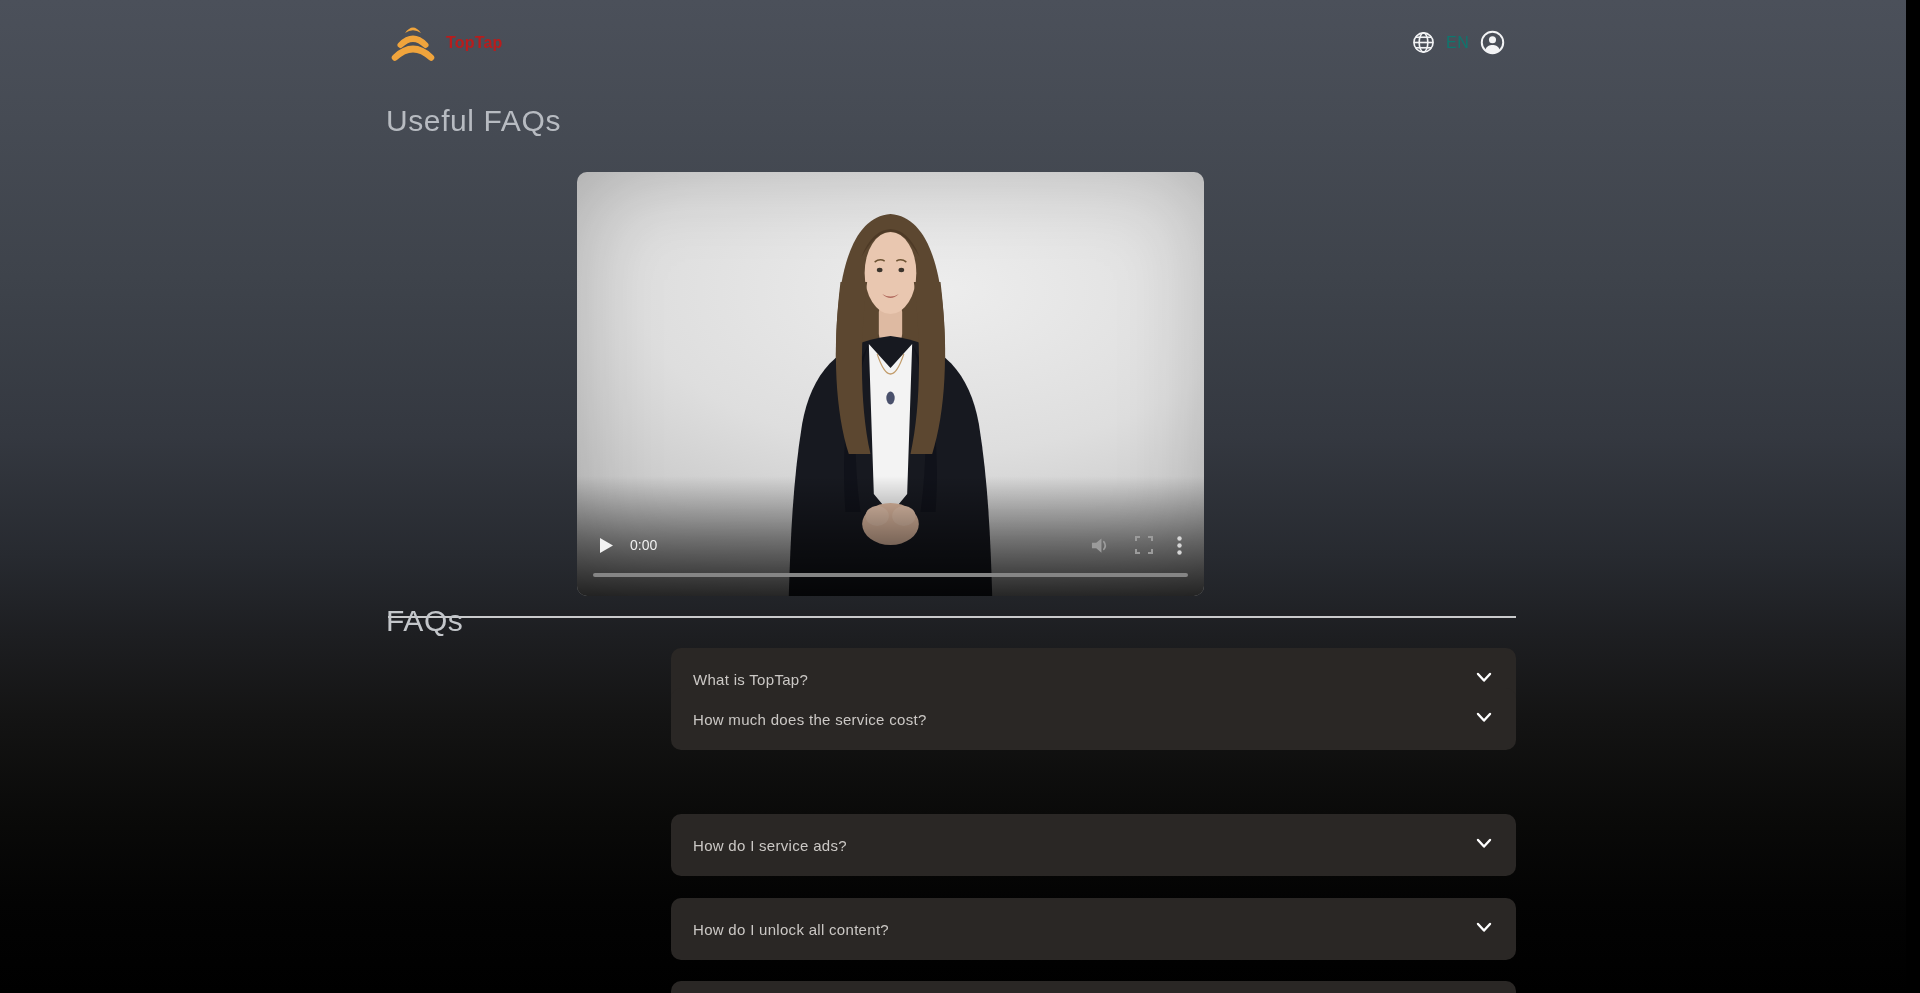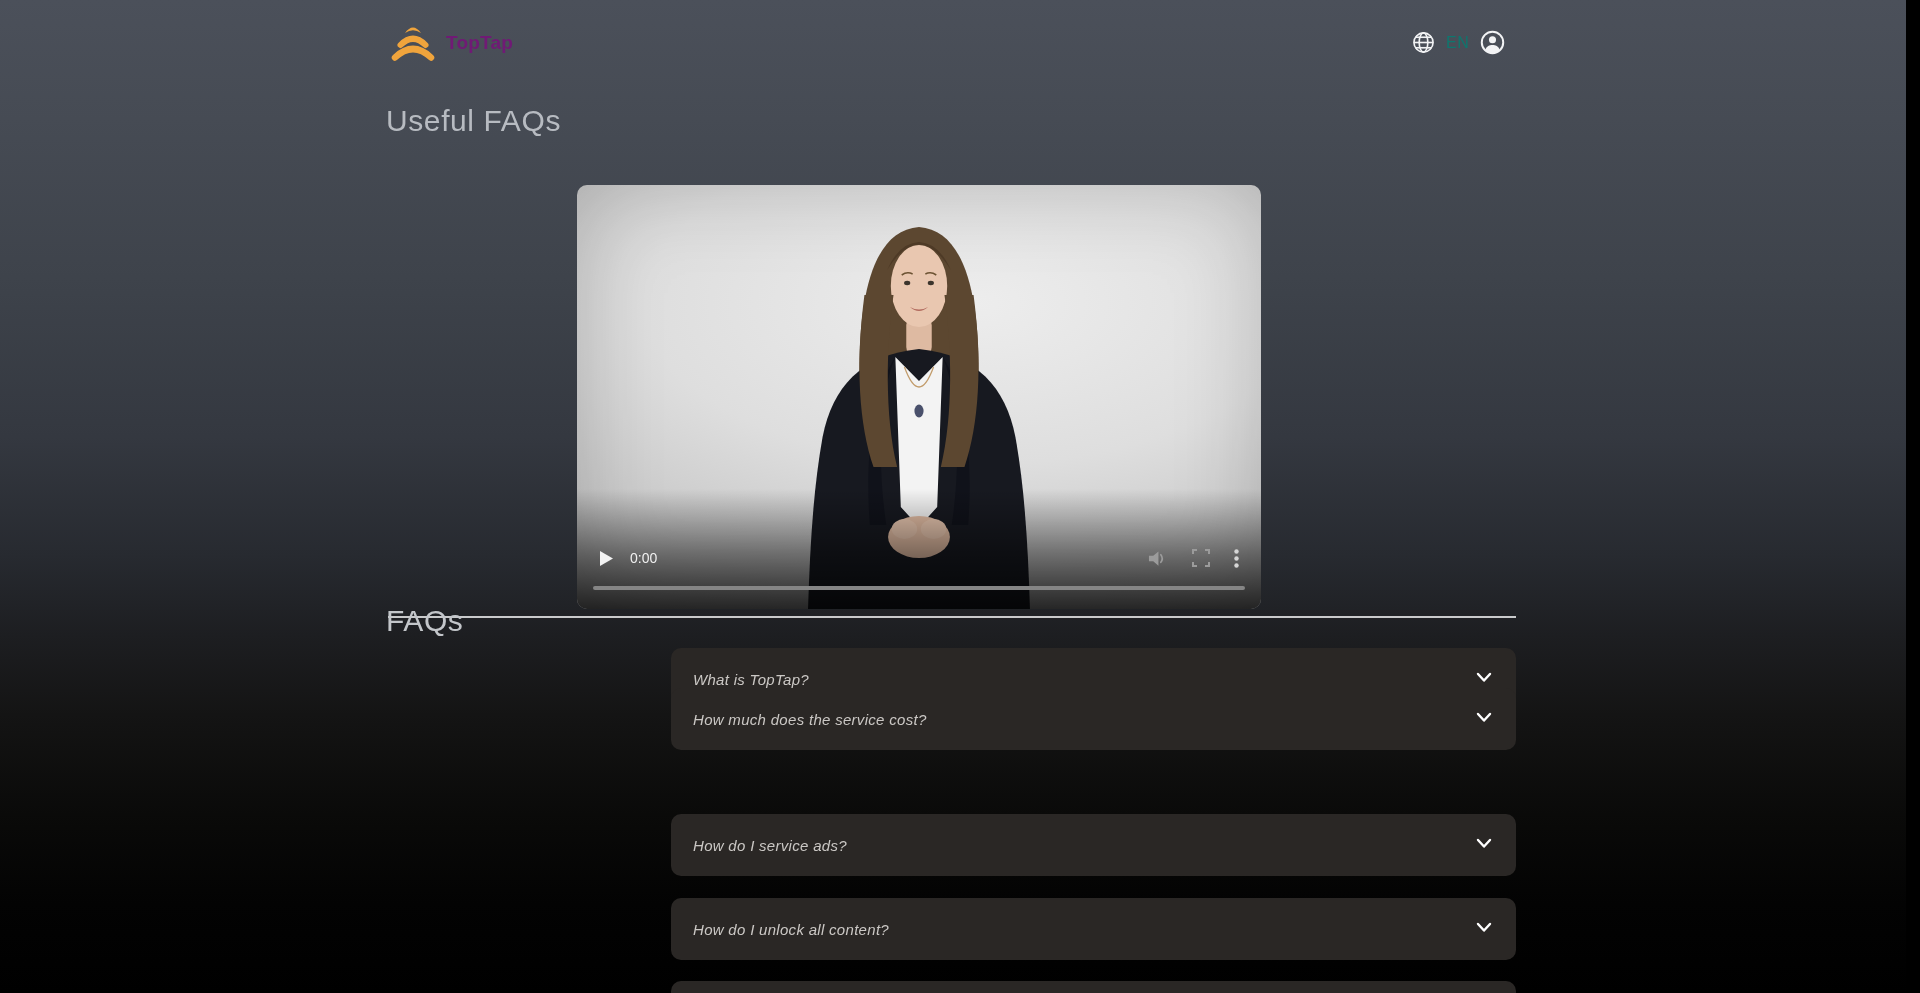--- a/index.html
+++ b/index.html
@@ -12,36 +12,36 @@
       #030303 91%, #000 100%);
     position:relative;
   }
 
   
   .scroll-strip { position:absolute; top:0; right:0; width:14px; height:100%; background:#000; }
 
   
   .header { position:absolute; top:0; left:0; width:1920px; height:72px; }
   .logo-wrap { position:absolute; left:388px; top:20px; display:flex; align-items:center; gap:8px; cursor:pointer; }
-  .brand { color:#701a75; font-size:19px; font-weight:700; letter-spacing:.2px; }
+  .brand { color:#b91c1c; font-size:16px; font-weight:700; letter-spacing:.2px; }
   .header-right { position:absolute; left:1412px; top:30px; display:flex; align-items:center; gap:11px; }
   .lang-label { color:#0f766e; font-size:16px; letter-spacing:.5px; }
   .icon-btn { display:flex; align-items:center; justify-content:center; cursor:pointer; }
 
   
   .section-title {
     position:absolute; color:#b7bbc1; font-size:30px; font-weight:300;
     letter-spacing:.6px;
   }
   .title-useful { left:386px; top:104px; }
   .title-faqs { left:386px; top:604px; color:#c3c6ca; }
 
   
   .video-player {
-    position:absolute; left:577px; top:185px; width:684px; height:424px;
+    position:absolute; left:577px; top:172px; width:627px; height:424px;
     border-radius:10px; overflow:hidden; cursor:pointer;
     background:radial-gradient(120% 95% at 58% 28%, #ededed 0%, #dedede 40%, #c4c4c4 72%, #a6a6a6 100%);
     box-shadow:inset 0 0 90px rgba(0,0,0,.18);
     padding-left:8px;
   }
   .video-figure { position:absolute; left:0; top:0; width:100%; height:100%; }
   .controls-shade {
     position:absolute; left:0; right:0; bottom:0; height:120px;
     background:linear-gradient(180deg, rgba(0,0,0,0) 0%, rgba(0,0,0,.45) 55%, rgba(0,0,0,.78) 100%);
   }
@@ -59,21 +59,21 @@
 
   
   .divider { position:absolute; left:388px; top:616px; width:1128px; height:2px;
     background:#d8d9da; opacity:.92; }
 
   
   .faq-card {
     position:absolute; left:671px; width:845px; height:62px;
     background:#2a2725; border-radius:10px;
     display:flex; align-items:center; justify-content:space-between;
-    padding:18px 22px; cursor:pointer;font-style:italic;
+    padding:18px 22px; cursor:pointer;
   }
   .faq-card.c0 { top:648px; }
   .faq-card.c1 { top:688px; }
   .faq-card.c2 { top:814px; }
   .faq-card.c3 { top:898px; }
   .faq-card.partial { top:981px; height:12px; border-radius:10px 10px 0 0; }
   .faq-q { color:#cbc8c5; font-size:15px; font-weight:300; letter-spacing:.3px; }
 </style>
 </head>
 <body>

